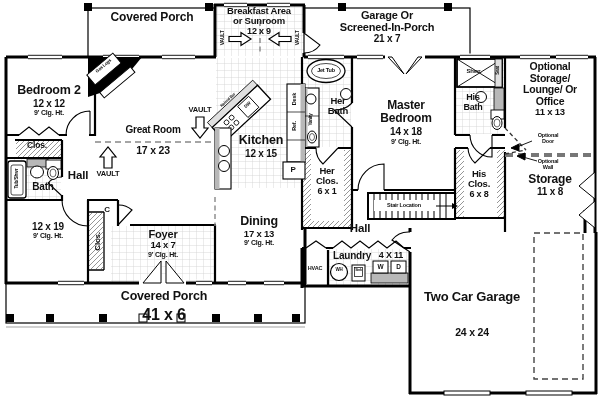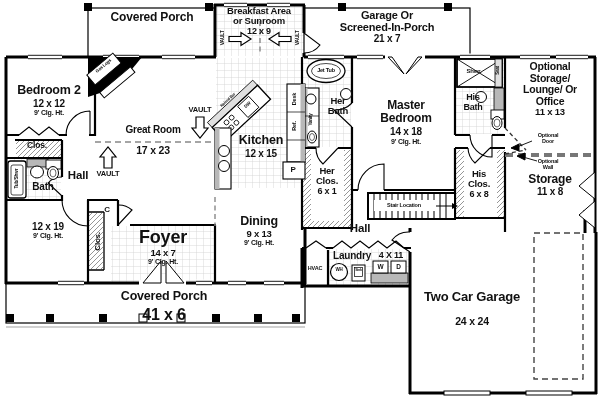--- a/index.html
+++ b/index.html
@@ -306,47 +306,47 @@
 </div>
 <div class="lbl" style="left:508px;top:173px;width:84px">
   <div style="font-size:12px">Storage</div>
   <div style="font-size:10px">11 x 8</div>
 </div>
 <div class="lbl" style="left:6px;top:221px;width:84px">
   <div style="font-size:10px">12 x 19</div>
   <div style="font-size:7px">9' Clg. Ht.</div>
 </div>
 <div class="lbl" style="left:116px;top:228px;width:94px">
-  <div style="font-size:18px">Foyer</div>
+  <div style="font-size:11px">Foyer</div>
   <div style="font-size:9.5px">14 x 7</div>
   <div style="font-size:7px">9' Clg. Ht.</div>
 </div>
 <div class="lbl" style="left:216px;top:215px;width:86px">
   <div style="font-size:12.5px">Dining</div>
-  <div style="font-size:9.5px">9 x 13</div>
+  <div style="font-size:9.5px">17 x 13</div>
   <div style="font-size:7px">9' Clg. Ht.</div>
 </div>
 <div class="lbl" style="left:27px;top:181px;width:32px">
   <div style="font-size:10px">Bath</div>
 </div>
 <div class="lbl" style="left:61px;top:169px;width:34px">
   <div style="font-size:11.5px">Hall</div>
 </div>
 <div class="lbl" style="left:342px;top:222px;width:36px">
   <div style="font-size:11.5px">Hall</div>
 </div>
 <div class="lbl" style="left:329px;top:250px;width:46px">
   <div style="font-size:10px">Laundry</div>
 </div>
 <div class="lbl" style="left:375px;top:251px;width:32px">
   <div style="font-size:9px">4 X 11</div>
 </div>
 <div class="lbl" style="left:418px;top:290px;width:108px">
   <div style="font-size:13px">Two Car Garage</div>
-  <div style="font-size:10.5px;margin-top:12px">24 x 24</div>
+  <div style="font-size:10.5px;margin-top:23px">24 x 24</div>
 </div>
 <div class="lbl" style="left:102px;top:290px;width:124px">
   <div style="font-size:12.5px">Covered Porch</div>
   <div style="font-size:16px;margin-top:2px">41 x 6</div>
 </div>
 
 <div class="lbl" style="left:303px;top:265px;width:24px;font-size:5.5px">HVAC</div>
 <div class="lbl" style="left:309px;top:67px;width:34px;font-size:5.5px">Jet Tub</div>
 <div class="lbl" style="left:459px;top:68px;width:30px;font-size:6px">Shwr.</div>
 <div class="lbl" style="left:374px;top:202px;width:60px;font-size:5.5px">Stair Location</div>

